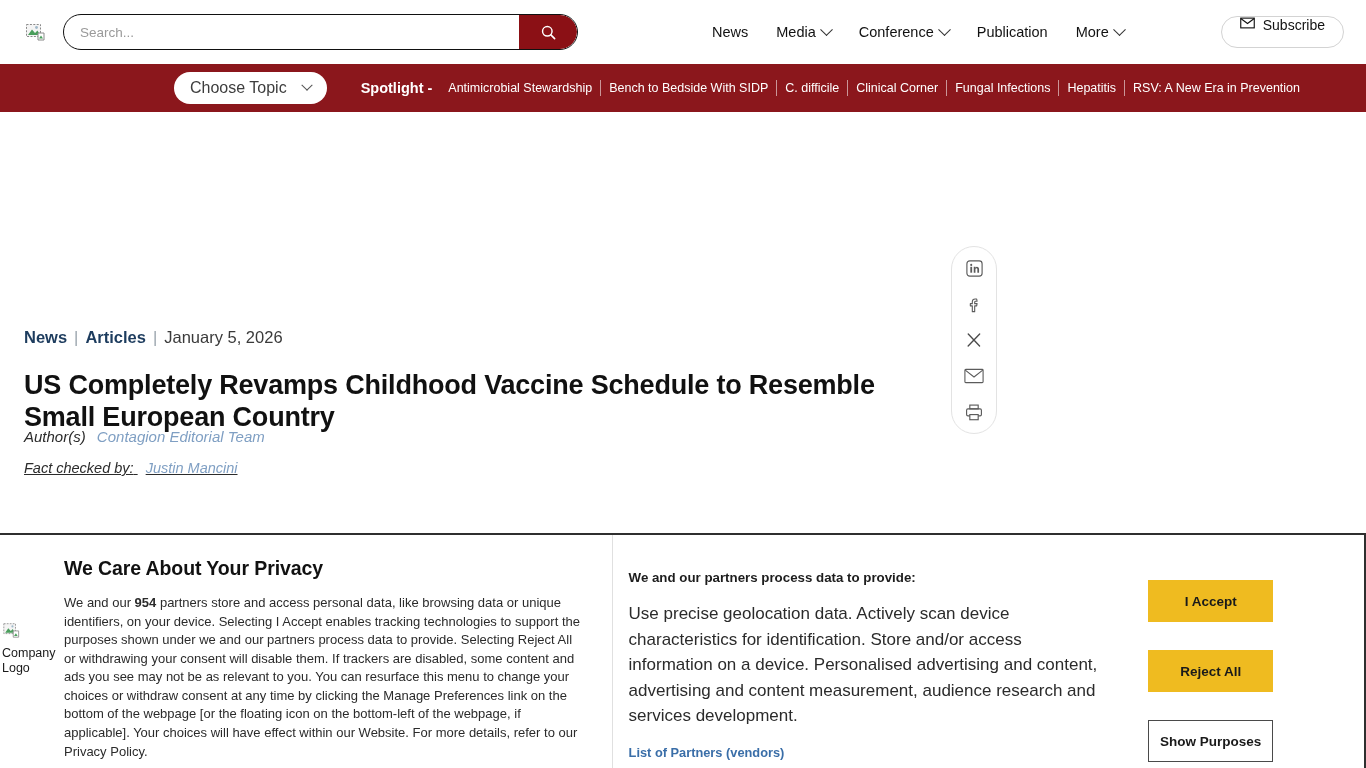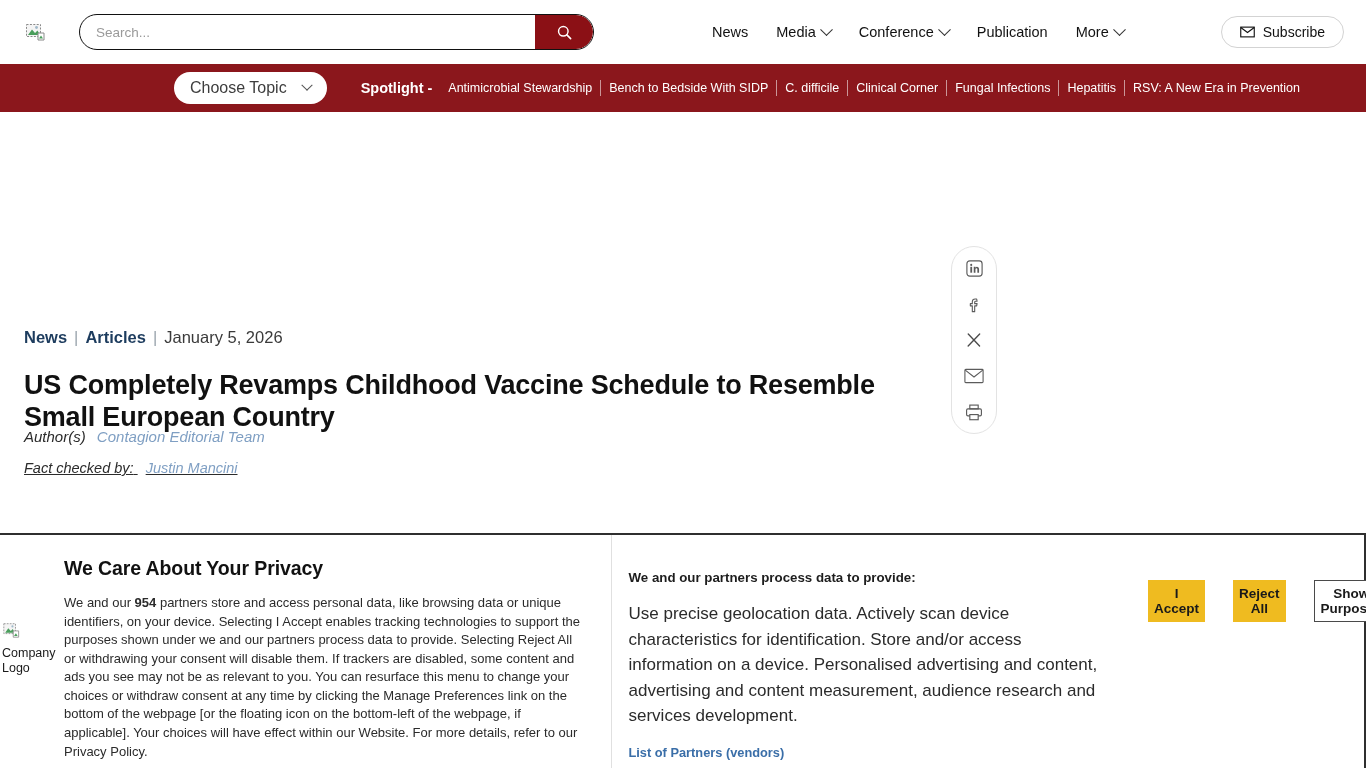--- a/index.html
+++ b/index.html
@@ -23,21 +23,21 @@
     padding: 0 22px;
   }
   .logo-broken {
     width: 22px; height: 22px;
     margin-left: 2px;
     display: block;
     flex: 0 0 auto;
   }
   .search-wrap {
     position: absolute;
-    left: 79px; top: 14px;
+    left: 63px; top: 14px;
     width: 515px; height: 36px;
     border: 1.5px solid #111;
     border-radius: 18px;
     background: #fff;
     display: flex;
     align-items: flex-start;
     overflow: hidden;
   }
   .search-input {
     flex: 1 1 auto;
@@ -88,21 +88,21 @@
     transform: rotate(45deg) translate(-2px,-2px);
   }
   .subscribe-btn {
     position: absolute;
     right: 22px; top: 16px;
     height: 32px;
     padding: 0 18px;
     border: 1px solid #d3d3d3;
     border-radius: 16px;
     background: #fff;
-    display: flex; align-items: center; gap: 8px;
+    display: flex; align-items: flex-start; gap: 8px;
     font-size: 14px; color: #111;
     cursor: pointer;
     font-family: "Liberation Sans", sans-serif;
   }
 
   
   .spotlight {
     height: 48px;
     background: #8B171C;
     display: flex;
@@ -302,21 +302,21 @@
     font-size: 12.8px;
     font-weight: bold;
     color: #3a6ea8;
     text-decoration: none;
     cursor: pointer;
   }
   .pv-right {
     width: 216px;
     padding: 45px 0 0 0;
     display: flex;
-    flex-direction: row;
+    flex-direction: column;
     align-items: flex-start;
     gap: 28px;
   }
   .pv-btn {
     width: 125px;
     height: 42px;
     border: none;
     font-size: 13.5px;
     font-weight: bold;
     font-family: "Liberation Sans", sans-serif;

